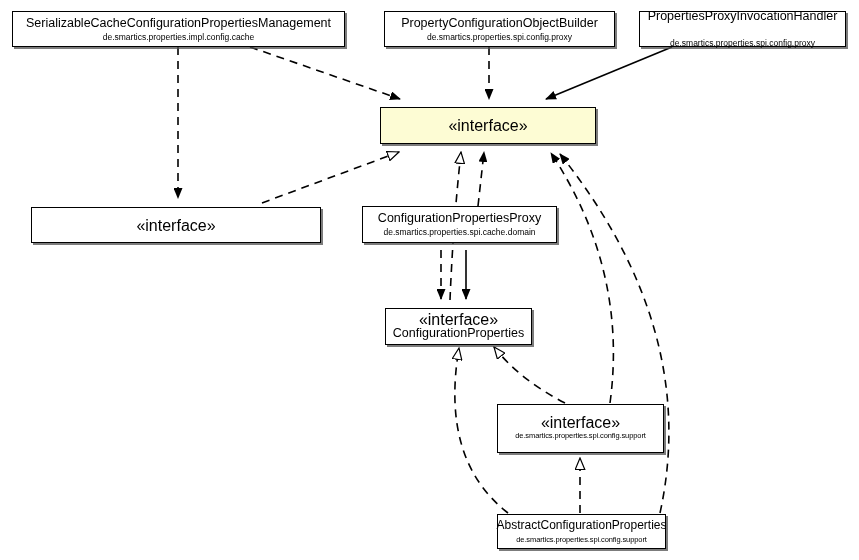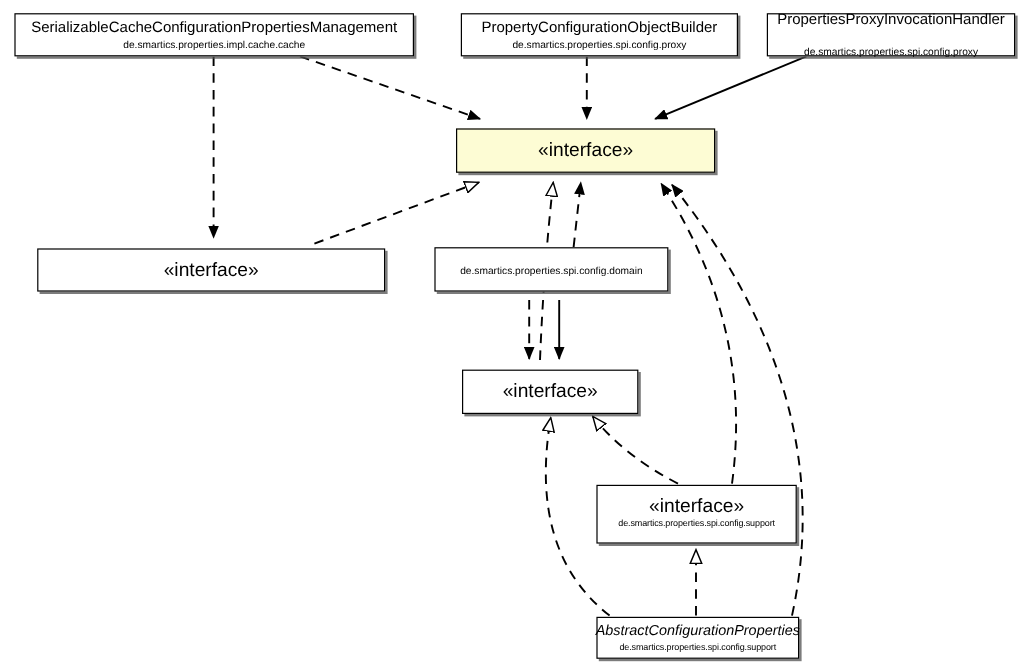--- a/index.html
+++ b/index.html
@@ -46,21 +46,20 @@
     line-height: 13px;
     white-space: nowrap;
   }
   .cname {
     font-size: 12.5px;
     color: #000000;
     line-height: 15px;
     white-space: nowrap;
   }
   .cname.abstract {
-    font-style: italic;
     font-size: 12px;
   }
   .pkg {
     font-size: 8.5px;
     color: #000000;
     line-height: 11px;
     white-space: nowrap;
     margin-top: 1px;
   }
   .pkg.tiny {
@@ -111,21 +110,21 @@
 
       <path d="M508,513 Q440,460 459,348" stroke-dasharray="8,6" marker-end="url(#hollowArrow)"></path>
 
       <path d="M660,513 Q700,330 560,154" stroke-dasharray="8,6" marker-end="url(#filledArrow)"></path>
 
     </g>
   </svg>
 
   <div class="node" style="left:12px; top:11px; width:333px; height:36px;">
     <div class="cname">SerializableCacheConfigurationPropertiesManagement</div>
-    <div class="pkg">de.smartics.properties.impl.cache.cache</div>
+    <div class="pkg">de.smartics.properties.impl.config.cache</div>
   </div>
 
   <div class="node" style="left:384px; top:11px; width:231px; height:36px;">
     <div class="cname">PropertyConfigurationObjectBuilder</div>
     <div class="pkg">de.smartics.properties.spi.config.proxy</div>
   </div>
 
   <div class="node" style="left:639px; top:11px; width:207px; height:36px;gap:13px;">
     <div class="cname">PropertiesProxyInvocationHandler</div>
     <div class="pkg">de.smartics.properties.spi.config.proxy</div>
@@ -133,25 +132,27 @@
 
   <div class="node highlight" style="left:380px; top:107px; width:216px; height:37px;">
     <div class="stereotype">«interface»</div>
   </div>
 
   <div class="node" style="left:31px; top:207px; width:290px; height:36px;">
     <div class="stereotype">«interface»</div>
   </div>
 
   <div class="node" style="left:362px; top:206px; width:195px; height:37px;">
-    <div class="pkg">de.smartics.properties.spi.config.domain</div>
+    <div class="cname">ConfigurationPropertiesProxy</div>
+    <div class="pkg">de.smartics.properties.spi.cache.domain</div>
   </div>
 
   <div class="node" style="left:385px; top:308px; width:147px; height:37px;">
     <div class="stereotype">«interface»</div>
+    <div class="cname">ConfigurationProperties</div>
   </div>
 
   <div class="node" style="left:497px; top:404px; width:167px; height:49px;">
     <div class="stereotype">«interface»</div>
     <div class="pkg tiny">de.smartics.properties.spi.config.support</div>
   </div>
 
   <div class="node" style="left:497px; top:514px; width:169px; height:35px;">
     <div class="cname abstract">AbstractConfigurationProperties</div>
     <div class="pkg tiny">de.smartics.properties.spi.config.support</div>

